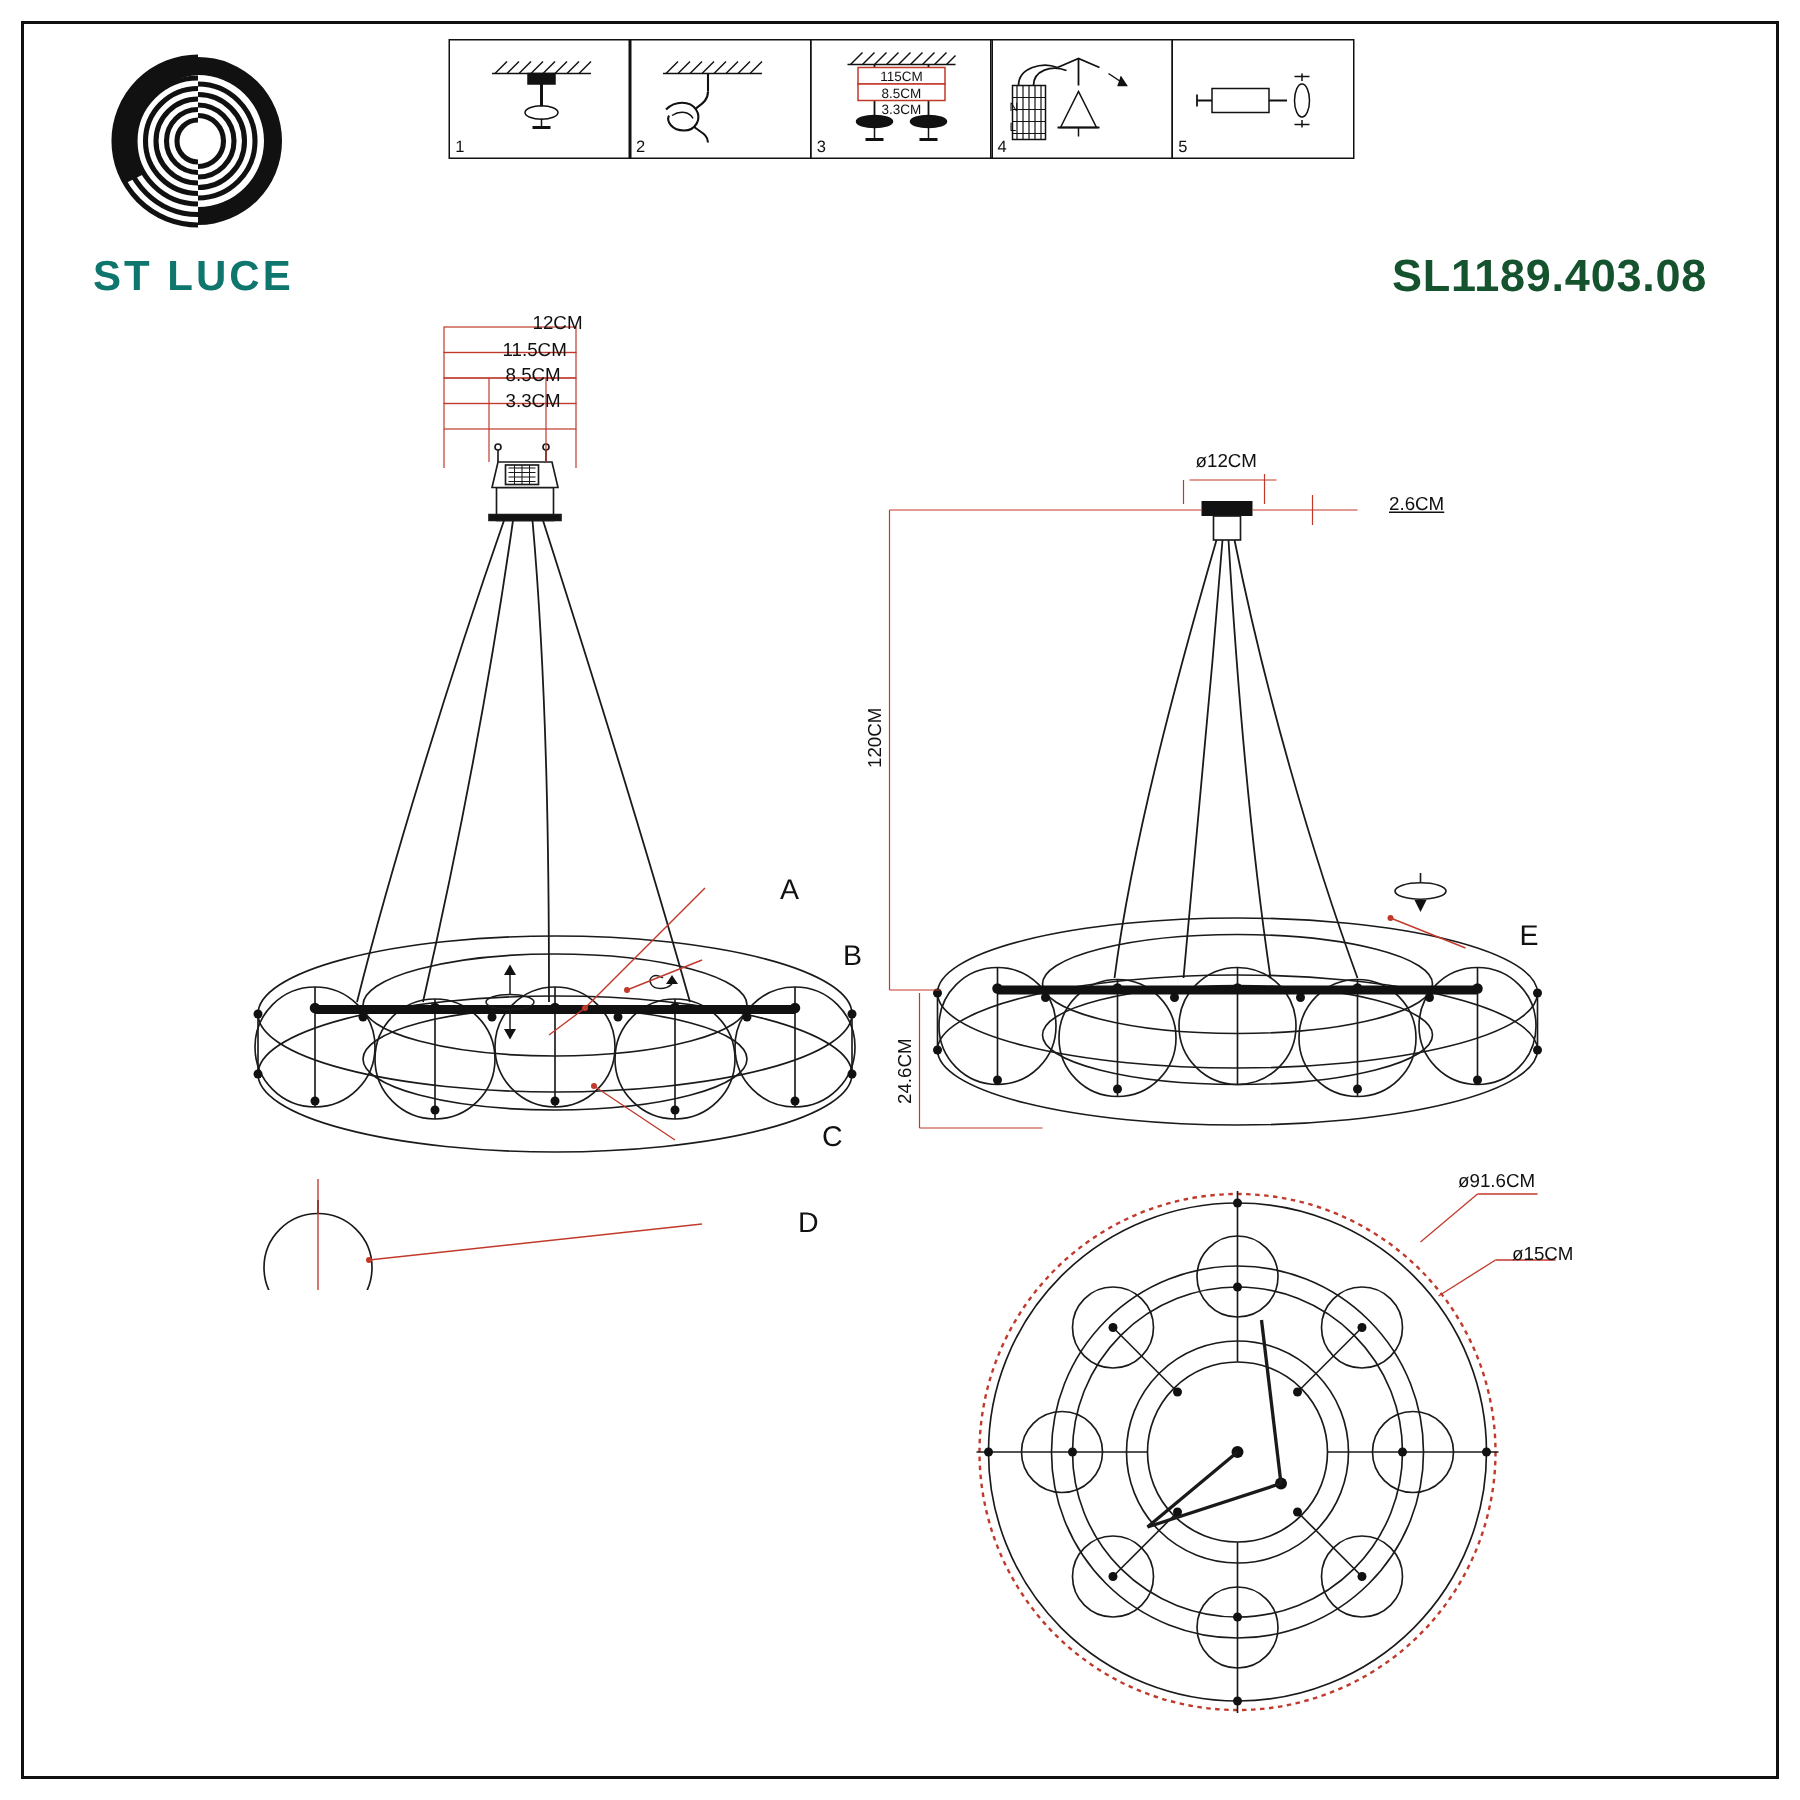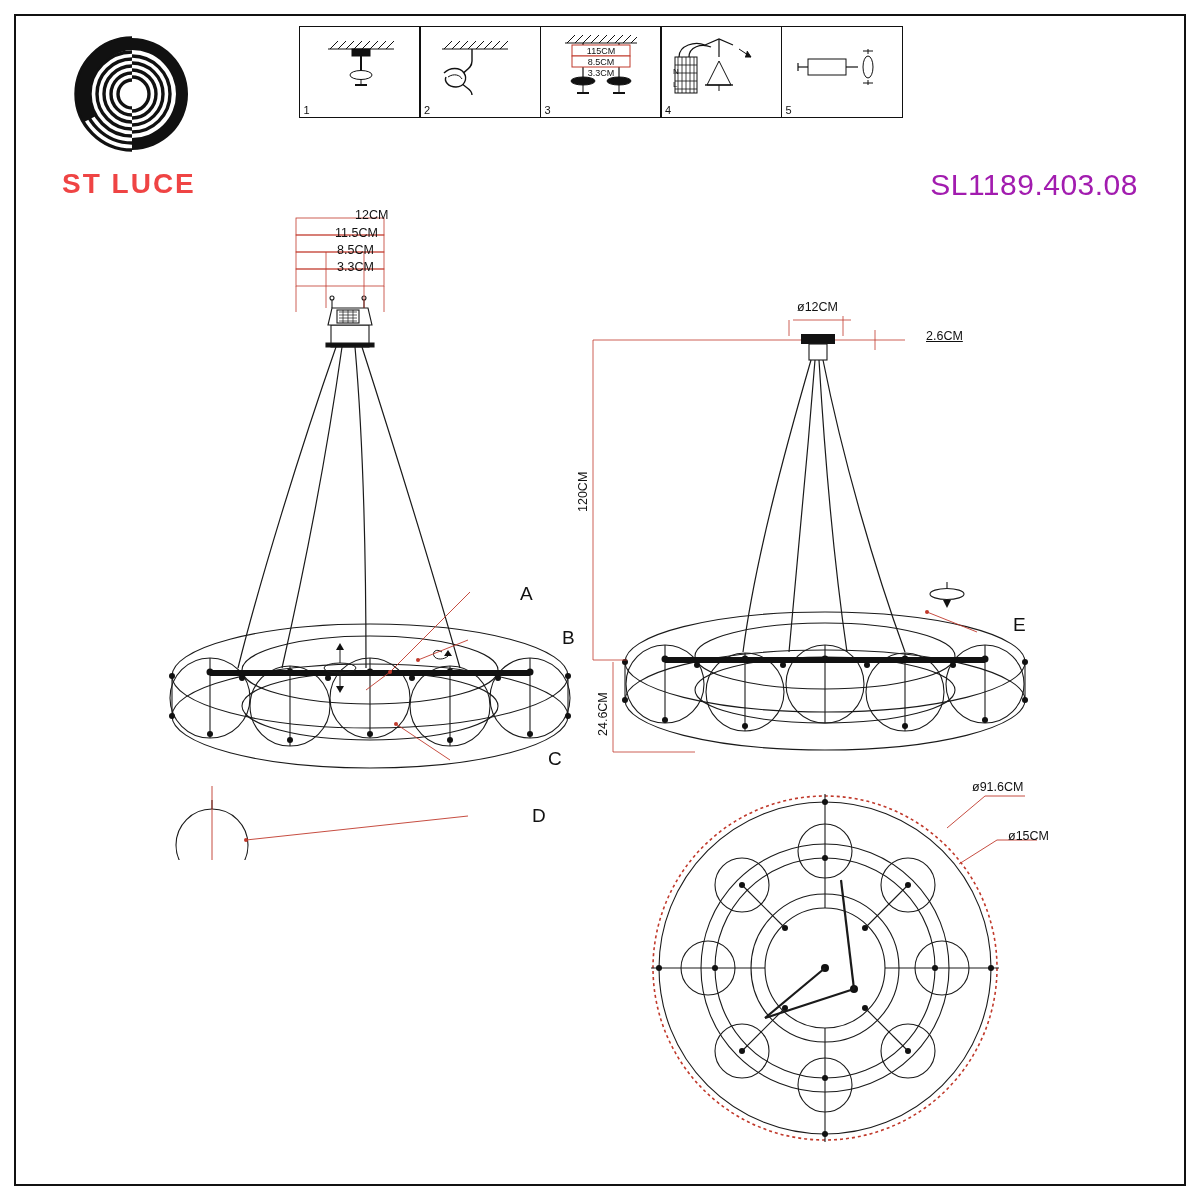--- a/index.html
+++ b/index.html
@@ -1,31 +1,31 @@
 <!DOCTYPE html>
 <html><head>
 <meta charset="utf-8">
 <style>
   html,body{margin:0;padding:0;background:#ffffff;}
   body{font-family:"Liberation Sans",sans-serif;}
   #sheet{position:relative;width:1200px;height:1200px;background:#fff;overflow:hidden;}
   #frame{position:absolute;left:14px;top:14px;width:1172px;height:1172px;border:2px solid #111;box-sizing:border-box;}
   .abs{position:absolute;}
   .dim{font-size:12.5px;color:#111;white-space:nowrap;}
-  .bigcode{font-size:30px;font-weight:normal;letter-spacing:.5px;color:#a21caf;}
-  .brand{font-size:28px;font-weight:bold;letter-spacing:2px;color:#ef4444;}
+  .bigcode{font-size:30px;font-weight:bold;letter-spacing:.5px;color:#14532d;}
+  .brand{font-size:28px;font-weight:bold;letter-spacing:2px;color:#0f766e;}
   .stepbox{border:1.5px solid #111;box-sizing:border-box;position:relative;}
   .stepnum{position:absolute;left:4px;bottom:1px;font-size:11px;color:#111;}
   .ltr{font-size:19px;color:#111;}
   svg{display:block;}
   #logo{position:absolute;left:62px;top:34px;width:140px;height:120px;}
   #brandtxt{position:absolute;left:62px;top:168px;}
   #code{position:absolute;right:62px;top:168px;}
   .steps{position:absolute;left:300px;top:26px;display:flex;}
-  .steps .stepbox{width:122px;height:92px;margin-left:-1.5px;}
+  .steps .stepbox{width:122px;height:80px;margin-left:-1.5px;}
 </style>
 </head>
 <body>
 
 <div id="sheet">
 
   <div id="frame"></div>
 
   <div id="logo">
     <svg viewBox="0 0 140 120" width="140" height="120">

